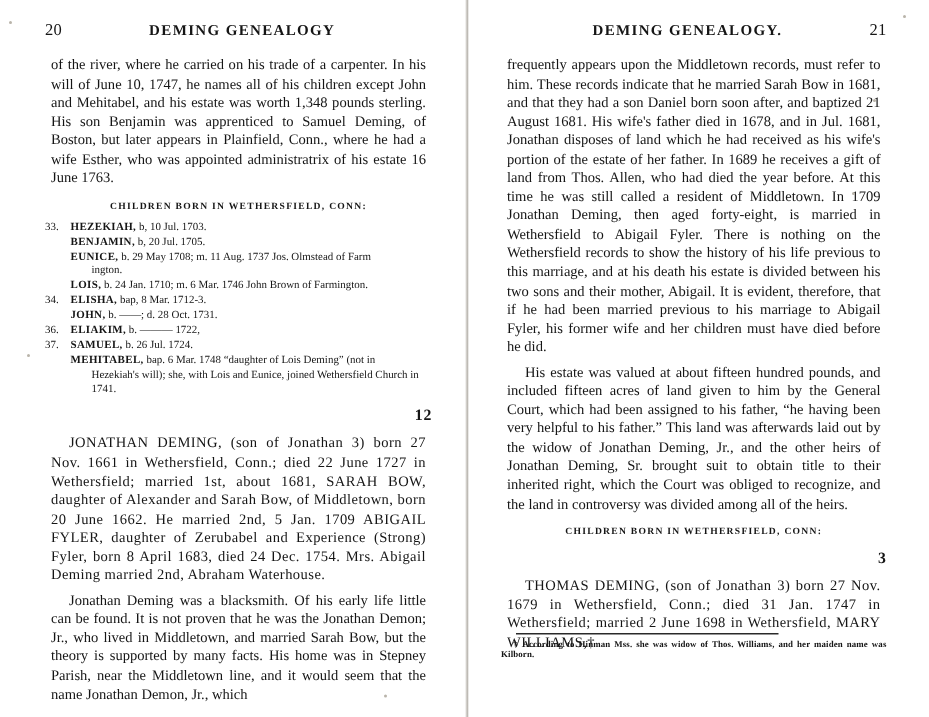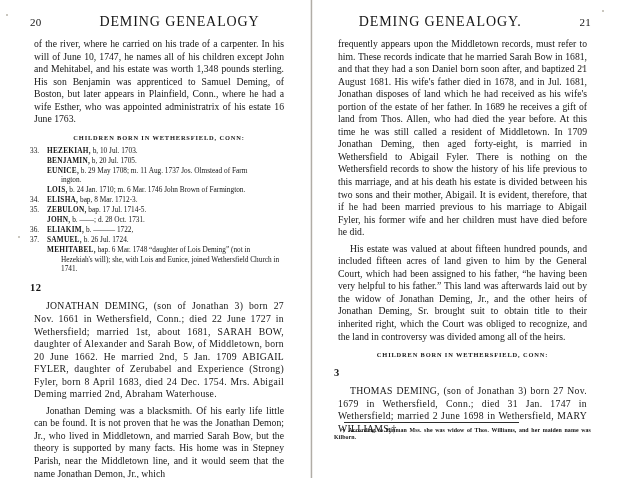--- a/index.html
+++ b/index.html
@@ -53,25 +53,25 @@
     display: flex;
     align-items: baseline;
     height: 14px;
     margin-bottom: 10px;
   }
   .folio {
     font-size: 11px;
     letter-spacing: 0.2px;
   }
   .runtitle {
-    font-size: 14px;
+    font-size: 10px;
     font-variant: small-caps;
     text-transform: uppercase;
     letter-spacing: 0.9px;
-    font-weight: 400;
+    font-weight: 700;
   }
   .runhead-left .folio { margin-right: 58px; }
   .runhead-right {
     justify-content: flex-end;
   }
   .runhead-right .runtitle { margin-right: 58px; }
 
   
   p.body {
     margin: 4px;
@@ -121,21 +121,21 @@
     letter-spacing: 0.25px;
     font-weight: 700;
   }
   .child-cont {
     display: block;
     padding-left: 14px;
   }
 
   
   .sect-num {
-    text-align: left;
+    text-align: right;
     font-weight: 700;
     font-size: 10.5px;
     margin: 9px 0 7px 0;
     letter-spacing: 0.5px;
   }
 
   .caps {
     letter-spacing: 0.3px;
   }
 
@@ -217,27 +217,20 @@
         </span>
       </li>
       <li class="child-row">
         <span class="child-num">34.</span>
         <span class="child-text">
           <span class="nm">ELISHA,</span>
           <span>bap, 8 Mar. 1712-3.</span>
         </span>
       </li>
       <li class="child-row">
-        <span class="child-num">35.</span>
-        <span class="child-text">
-          <span class="nm">ZEBULON,</span>
-          <span>bap. 17 Jul. 1714-5.</span>
-        </span>
-      </li>
-      <li class="child-row">
         <span class="child-num blank"></span>
         <span class="child-text">
           <span class="nm">JOHN,</span>
           <span>b. ——; d. 28 Oct. 1731.</span>
         </span>
       </li>
       <li class="child-row">
         <span class="child-num">36.</span>
         <span class="child-text">
           <span class="nm">ELIAKIM,</span>

